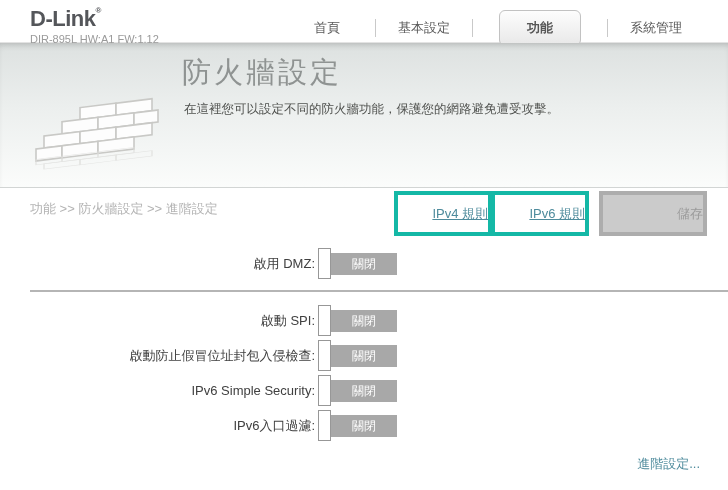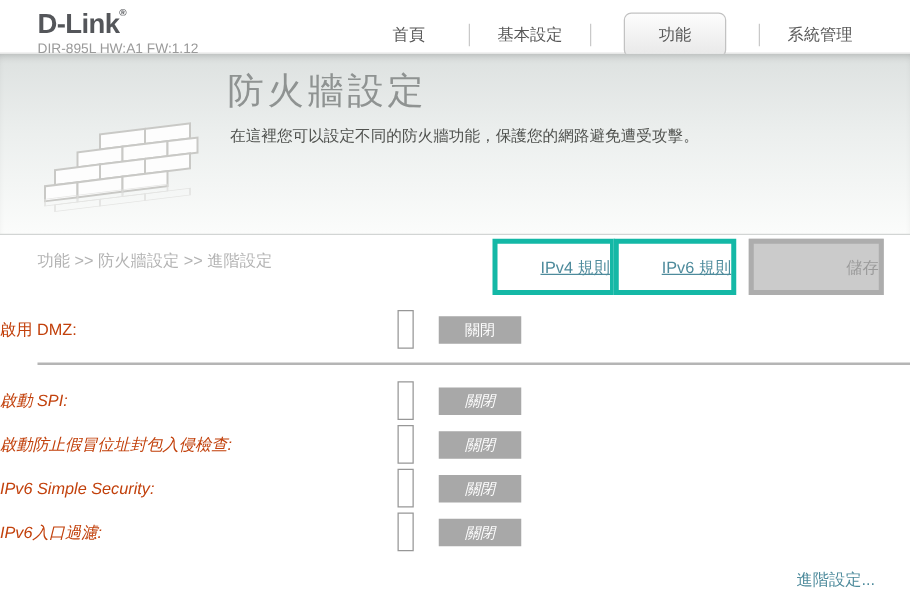--- a/index.html
+++ b/index.html
@@ -10,21 +10,21 @@
   .topbar { position: relative; height: 43px; background: #fff; border-bottom: 1px solid #e3e3e3; }
   .logo-block { position: absolute; left: 30px; top: 6px; }
   .logo { font-size: 22px; font-weight: bold; color: #54565a; letter-spacing: -0.5px; }
   .logo sup { font-size: 8px; vertical-align: top; color: #54565a; }
   .model { font-size: 11px; color: #9a9a9a; margin-top: 1px; }
   .nav { position: absolute; right: 24px; top: 0; height: 55px; display: flex; align-items: center; }
   .nav-item { font-size: 13px; color: #585858; text-align: center; cursor: pointer; white-space: nowrap; }
   .nav-plain { width: 96px; }
   .nav-sep { width: 1px; height: 18px; background: #c9c9c9; }
   .nav-active { width: 82px; margin: 0 26px; padding: 8px 0; border: 1px solid #c2c2c2;
-                border-radius: 6px; background: linear-gradient(#fdfdfd, #e8e8e8); }
+                border-radius: 6px; background: linear-gradient(#fdfdfd, #e8e8e8); font-weight: bold; }
 
   
   .banner { position: relative; height: 145px;
             background: linear-gradient(180deg, #dde1e0 0%, #ecefee 45%, #fbfcfb 100%);
             box-shadow: inset 0 5px 7px -4px rgba(0,0,0,0.22);
             border-bottom: 1px solid #d2d5d4; }
   .banner-icon { position: absolute; left: 28px; top: 48px; }
   .banner-title { position: absolute; left: 182px; top: 10px; font-size: 29px; color: #8f9392;
                   font-weight: 400; letter-spacing: 3px; }
   .banner-sub { position: absolute; left: 184px; top: 58px; font-size: 12.5px; color: #50524f; }
@@ -36,27 +36,27 @@
   .tb-btn { width: 98px; height: 45px; border: 4px solid #14b8a6; background: #fff;
             display: flex; align-items: center; justify-content: flex-end;
             font-size: 13px; margin-left: -1px; cursor: pointer; }
   .tb-btn a { color: #4e8b9c; text-decoration: underline; }
   .tb-btn.save { width: 108px; background: #cbcbcb; border-color: #adadad; color: #9b9b9b;
                  text-decoration: none; margin-left: 10px; }
 
   
   .content { padding-top: 17px; }
   .form-row { display: flex; align-items: center; height: 35px; }
-  .form-label { width: 318px; font-size: 13px; color: #c2410c; padding-right: 3px; }
-  .toggle { display: flex; align-items: center; cursor: pointer; gap: 20px; }
+  .form-label { width: 318px; text-align: right; font-size: 13px; color: #404040; padding-right: 3px; }
+  .toggle { display: flex; align-items: center; cursor: pointer; }
   .toggle .knob { width: 13px; height: 31px; background: #fff; border: 1px solid #979797; }
   .toggle .bar { width: 66px; height: 22px; background: #a8a8a8; color: #fff; font-size: 12px;
                  line-height: 22px; text-align: center; }
   .divider-mid { border: none; border-top: 2px solid #b5b5b5; margin: 9px 0 11px 30px; }
-  .rows-group .form-row { margin-bottom: 0; font-style: italic; }
+  .rows-group .form-row { margin-bottom: 0; }
   .advanced-link { text-align: right; margin: 12px 28px 0 0; font-size: 13px; }
   .advanced-link a { color: #4e8b9c; text-decoration: none; cursor: pointer; margin-top: 30px; }
 </style>
 </head>
 <body>
 
 <div class="topbar">
   <div class="logo-block">
     <div class="logo"><span>D-Link</span><sup>®</sup></div>
     <div class="model">DIR-895L HW:A1 FW:1.12</div>

